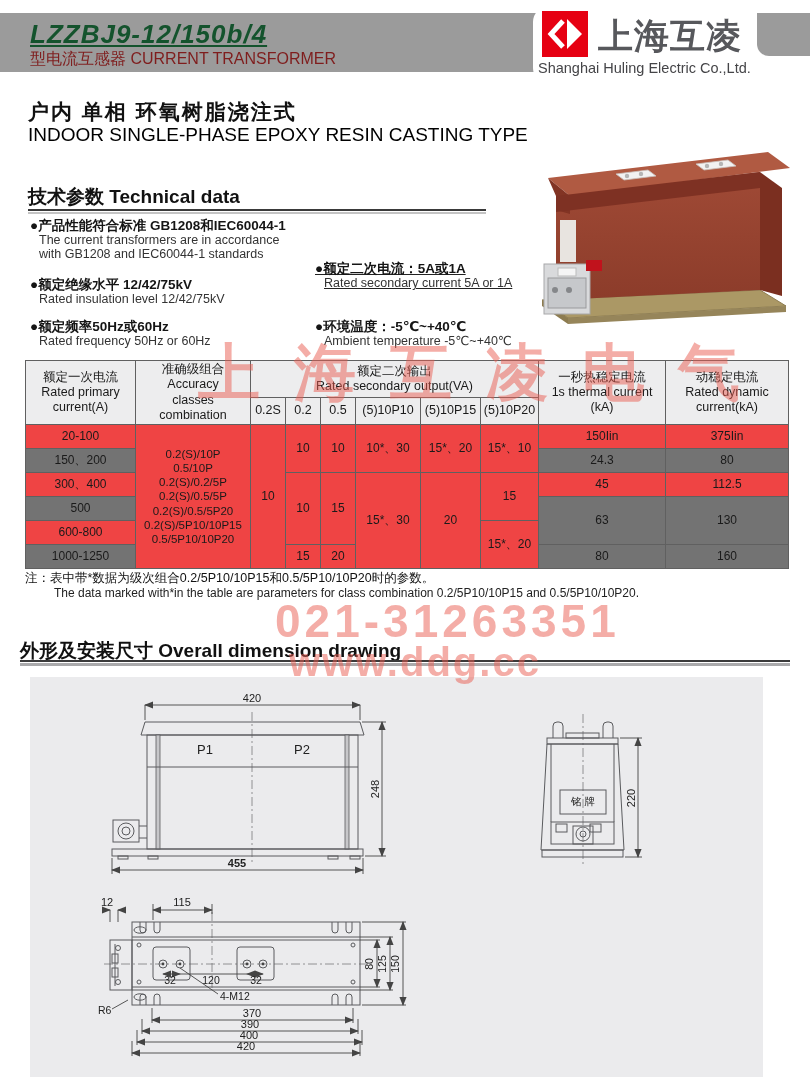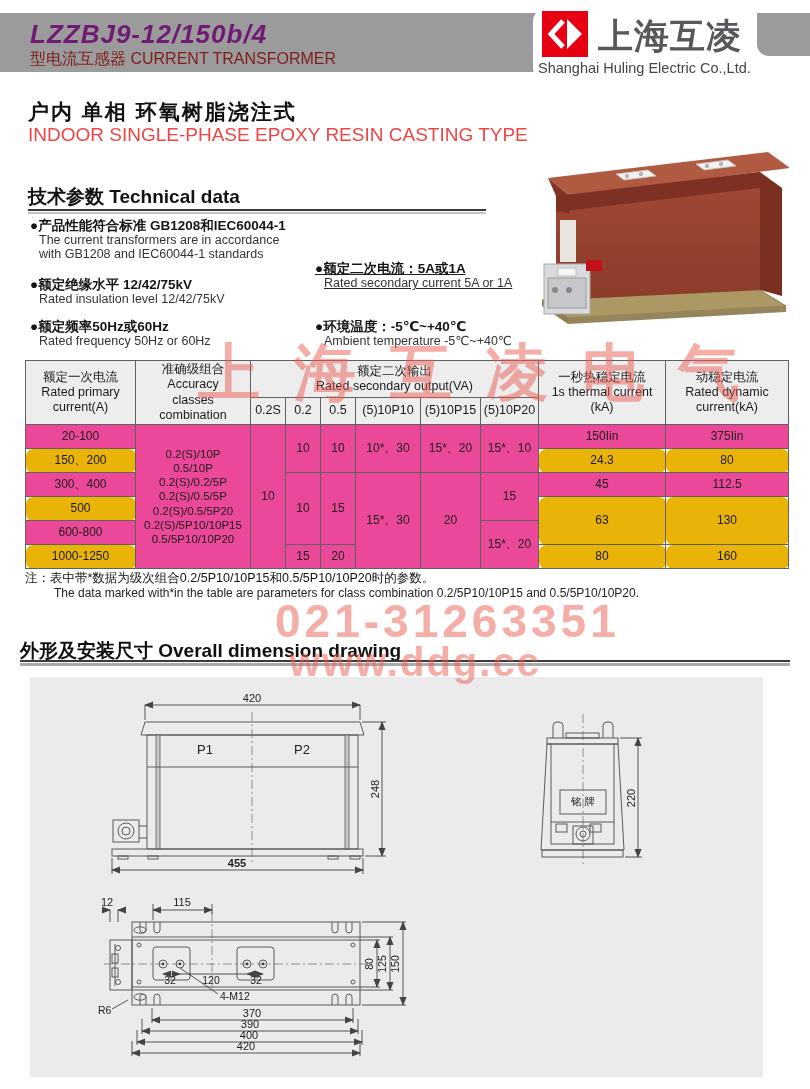--- a/index.html
+++ b/index.html
@@ -3,48 +3,48 @@
 <meta charset="utf-8">
 <style>
   html,body{margin:0;padding:0;}
   body{width:810px;height:1089px;position:relative;background:#fff;overflow:hidden;
        font-family:"Liberation Sans","DejaVu Sans",sans-serif;}
   .abs{position:absolute;}
   .preline{white-space:pre-line;}
 
   
   .banner{left:0;top:13px;width:757px;height:59px;background:#9b9b9b;}
-  .model{left:30px;top:19px;font-size:26px;font-weight:bold;font-style:italic;color:#701a75;letter-spacing:1px;}
+  .model{left:30px;top:19px;font-size:26px;font-weight:bold;font-style:italic;color:#14532d;letter-spacing:1px;text-decoration:underline;}
   .typeline{left:30px;top:49px;font-size:16px;color:#7f1d1d;}
   .logo-panel{left:533px;top:6px;width:224px;height:78px;background:#fff;border-radius:16px 0 0 16px;}
   .gray-tab{left:757px;top:13px;width:53px;height:43px;background:#9b9b9b;border-radius:0 0 0 12px;}
   .logo-sq{left:542px;top:11px;}
   .brand-cn{left:598px;top:13px;font-size:35px;color:#57585c;font-weight:bold;letter-spacing:1px;}
   .company{left:538px;top:60px;font-size:14.5px;color:#454548;}
 
   
   .title-zh{left:28px;top:98px;font-size:21px;font-weight:bold;color:#111;letter-spacing:2px;}
-  .title-en{left:28px;top:124px;font-size:19px;color:#ef4444;}
+  .title-en{left:28px;top:124px;font-size:19px;color:#000000;}
   .h-tech{left:28px;top:184px;font-size:19px;font-weight:bold;color:#111;}
   .h-tech-line1{left:28px;top:209px;width:458px;height:2px;background:#3a3a3a;}
   .h-tech-line2{left:28px;top:212px;width:458px;height:2px;background:#c4c4c4;}
 
   
   .bullet{display:flex;font-size:12.5px;color:#222;}
   .b-zh{font-size:13.5px;font-weight:bold;color:#151515;line-height:15px;}
   .b-en{font-size:12.5px;color:#333;line-height:14px;}
 
   
   #spec-table{position:absolute;left:25px;top:360px;border-collapse:collapse;table-layout:fixed;
               font-size:12px;color:#1a1a1a;}
   #spec-table th,#spec-table td{border:1px solid #606060;text-align:center;vertical-align:middle;
               padding:0;line-height:1.22;overflow:hidden;}
   #spec-table th{font-weight:normal;background:#ededee;font-size:12.5px;}
-  #spec-table td{background:#ec4899;}
-  #spec-table td.gray{background:#eab308;border-radius:7px;}
+  #spec-table td{background:#ef4444;}
+  #spec-table td.gray{background:#737373;}
   .acc-cell{font-size:11.5px;line-height:1.35;}
 
   .note-zh{left:25px;top:570px;font-size:12.5px;color:#111;}
   .note-en{left:25px;top:586px;font-size:12px;color:#222;margin-left:29px;}
 
   
   .wm{color:rgba(233,92,80,0.5);font-weight:bold;z-index:30;pointer-events:none;}
   .wm-brand{left:198px;top:331px;font-size:62px;letter-spacing:34px;white-space:nowrap;}
   .wm-phone{left:275px;top:594px;font-size:46px;letter-spacing:4px;}
   .wm-site{left:289px;top:640px;font-size:40px;letter-spacing:2px;}

